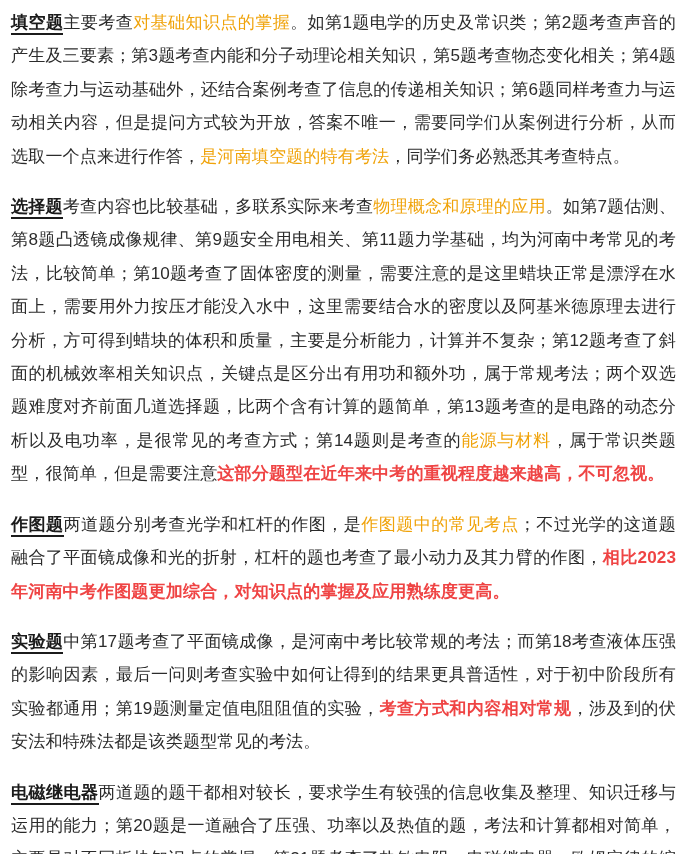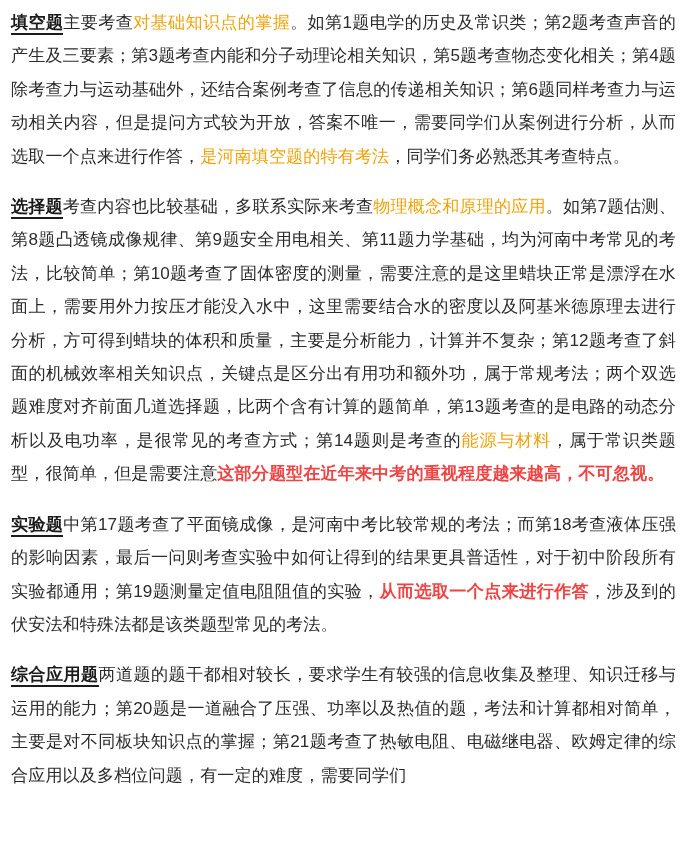--- a/index.html
+++ b/index.html
@@ -47,15 +47,16 @@
     color: #ef4444;
     font-weight: bold;
   }
 </style>
 </head>
 <body>
 
 <div class="page">
   <p class="para"><span class="sec-head">填空题</span><span>主要考查</span><span class="hl">对基础知识点的掌握</span><span>。如第1题电学的历史及常识类；第2题考查声音的产生及三要素；第3题考查内能和分子动理论相关知识，第5题考查物态变化相关；第4题除考查力与运动基础外，还结合案例考查了信息的传递相关知识；第6题同样考查力与运动相关内容，但是提问方式较为开放，答案不唯一，需要同学们从案例进行分析，从而选取一个点来进行作答，</span><span class="hl">是河南填空题的特有考法</span><span>，同学们务必熟悉其考查特点。</span></p>
   <p class="para"><span class="sec-head">选择题</span><span>考查内容也比较基础，多联系实际来考查</span><span class="hl">物理概念和原理的应用</span><span>。如第7题估测、第8题凸透镜成像规律、第9题安全用电相关、第11题力学基础，均为河南中考常见的考法，比较简单；第10题考查了固体密度的测量，需要注意的是这里蜡块正常是漂浮在水面上，需要用外力按压才能没入水中，这里需要结合水的密度以及阿基米德原理去进行分析，方可得到蜡块的体积和质量，主要是分析能力，计算并不复杂；第12题考查了斜面的机械效率相关知识点，关键点是区分出有用功和额外功，属于常规考法；两个双选题难度对齐前面几道选择题，比两个含有计算的题简单，第13题考查的是电路的动态分析以及电功率，是很常见的考查方式；第14题则是考查的</span><span class="hl">能源与材料</span><span>，属于常识类题型，很简单，但是需要注意</span><span class="hl-b">这部分题型在近年来中考的重视程度越来越高，不可忽视。</span></p>
-  <p class="para"><span class="sec-head">实验题</span><span>中第17题考查了平面镜成像，是河南中考比较常规的考法；而第18考查液体压强的影响因素，最后一问则考查实验中如何让得到的结果更具普适性，对于初中阶段所有实验都通用；第19题测量定值电阻阻值的实验，</span><span class="hl-b">从而选取一个点来进行作答</span><span>，涉及到的伏安法和特殊法都是该类题型常见的考法。</span></p>
-  <p class="para"><span class="sec-head">综合应用题</span><span>两道题的题干都相对较长，要求学生有较强的信息收集及整理、知识迁移与运用的能力；第20题是一道融合了压强、功率以及热值的题，考法和计算都相对简单，主要是对不同板块知识点的掌握；第21题考查了热敏电阻、电磁继电器、欧姆定律的综合应用以及多档位问题，有一定的难度，需要同学们</span></p>
+  <p class="para"><span class="sec-head">作图题</span><span>两道题分别考查光学和杠杆的作图，是</span><span class="hl">作图题中的常见考点</span><span>；不过光学的这道题融合了平面镜成像和光的折射，杠杆的题也考查了最小动力及其力臂的作图，</span><span class="hl-b">相比2023年河南中考作图题更加综合，对知识点的掌握及应用熟练度更高。</span></p>
+  <p class="para"><span class="sec-head">实验题</span><span>中第17题考查了平面镜成像，是河南中考比较常规的考法；而第18考查液体压强的影响因素，最后一问则考查实验中如何让得到的结果更具普适性，对于初中阶段所有实验都通用；第19题测量定值电阻阻值的实验，</span><span class="hl-b">考查方式和内容相对常规</span><span>，涉及到的伏安法和特殊法都是该类题型常见的考法。</span></p>
+  <p class="para"><span class="sec-head">电磁继电器</span><span>两道题的题干都相对较长，要求学生有较强的信息收集及整理、知识迁移与运用的能力；第20题是一道融合了压强、功率以及热值的题，考法和计算都相对简单，主要是对不同板块知识点的掌握；第21题考查了热敏电阻、电磁继电器、欧姆定律的综合应用以及多档位问题，有一定的难度，需要同学们</span></p>
 </div>
 
 </body></html>

